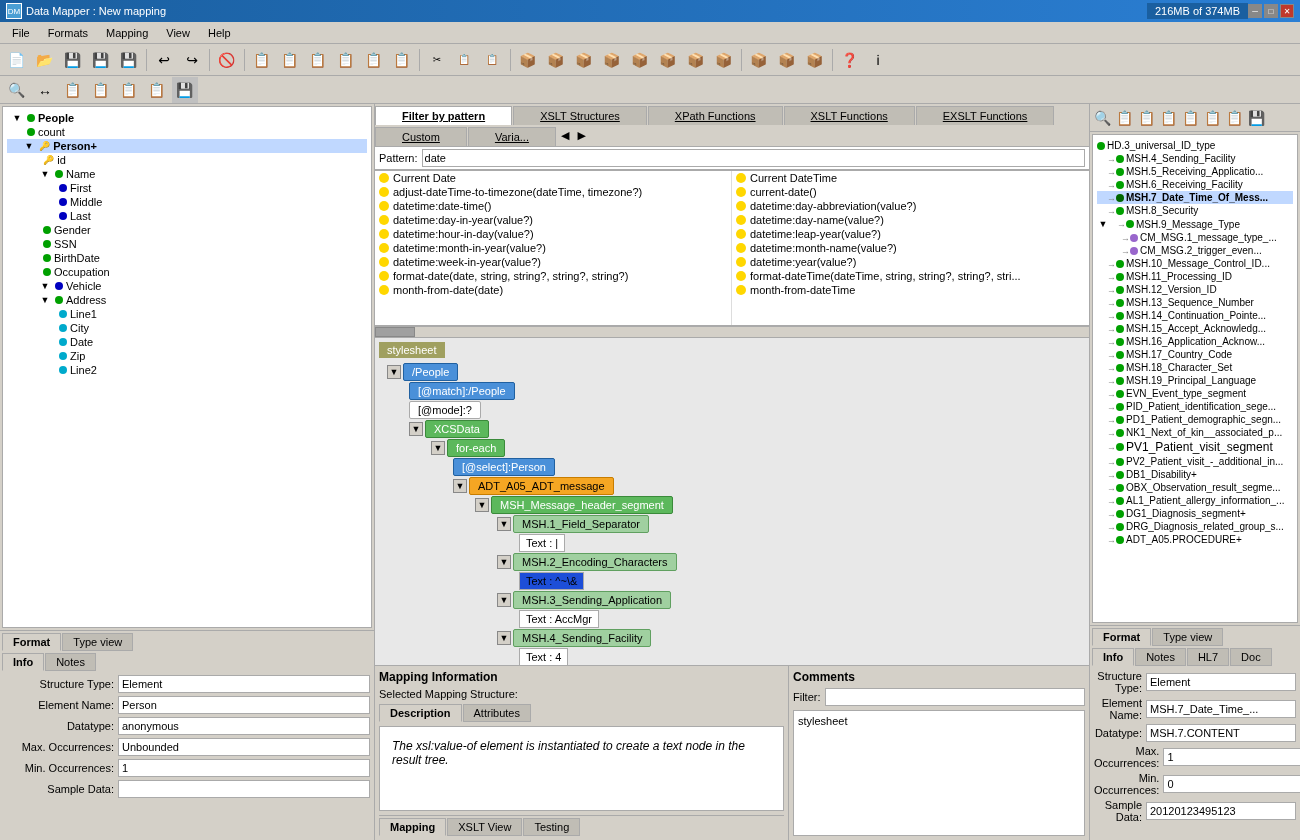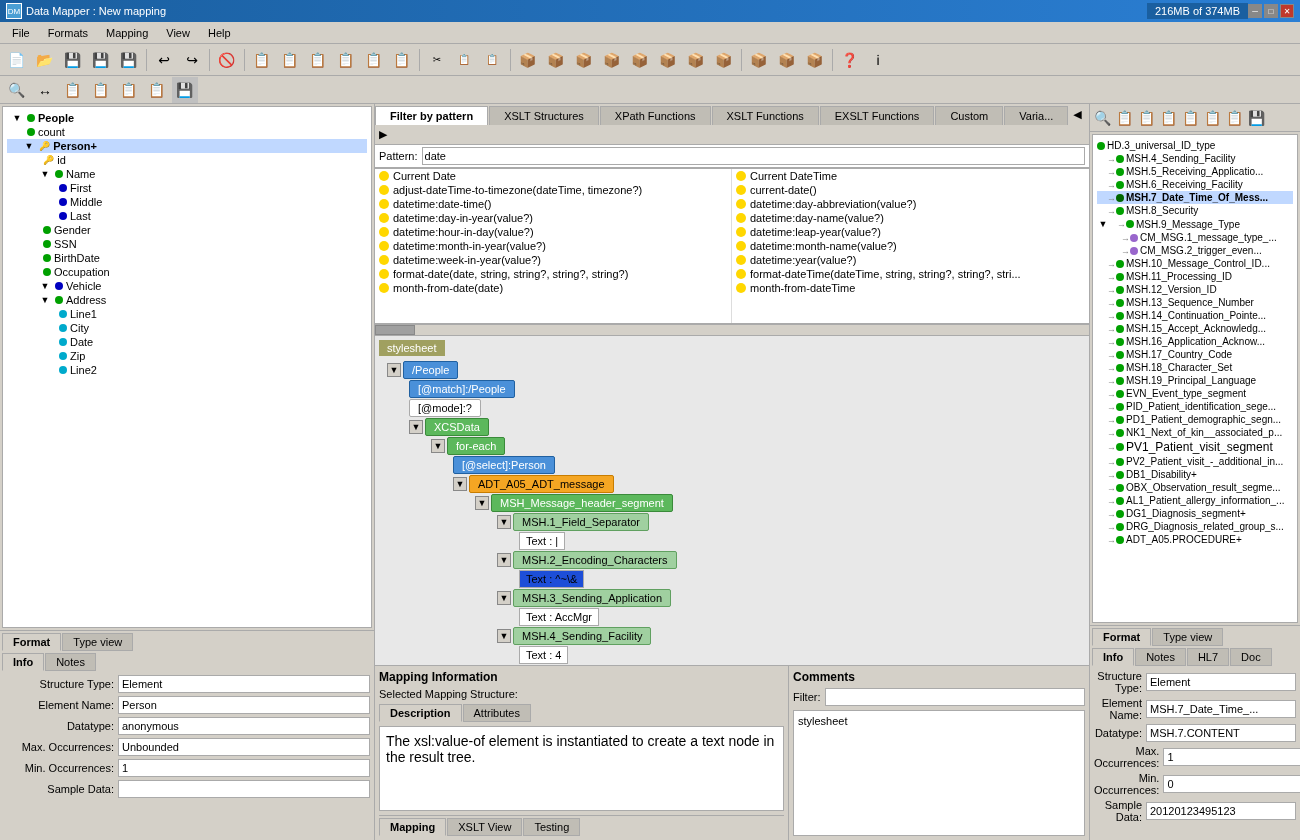--- a/index.html
+++ b/index.html
@@ -47,21 +47,21 @@
     .tab { padding: 2px 10px; background: #c0bdb5; border: 1px solid #aaa; cursor: pointer; font-size: 11px; }
     .tab.active { background: #d4d0c8; border-bottom: 1px solid #d4d0c8; font-weight: bold; }
     .info-row { display: flex; align-items: center; gap: 4px; margin-bottom: 3px; }
     .info-label { width: 110px; font-size: 11px; text-align: right; }
     .info-value { flex: 1; background: white; border: 1px solid #aaa; padding: 1px 3px; font-size: 11px; height: 18px; }
 
     
     .center-panel { flex: 1; display: flex; flex-direction: column; border-right: 1px solid #aaa; }
     .filter-bar { background: #d4d0c8; border-bottom: 1px solid #aaa; }
     .filter-tabs { display: flex; flex-wrap: wrap; border-bottom: 1px solid #aaa; background: #d4d0c8; }
-    .filter-tab { padding: 3px 14px; background: #c0bdb5; border: 1px solid #aaa; border-bottom: none; cursor: pointer; font-size: 11px; margin-right: 1px; margin-top: 2px; }
+    .filter-tab { padding: 3px 26px; background: #c0bdb5; border: 1px solid #aaa; border-bottom: none; cursor: pointer; font-size: 11px; margin-right: 1px; margin-top: 2px; text-decoration: underline; }
     .filter-tab.active { background: white; font-weight: bold; }
     .filter-input-row { display: flex; align-items: center; padding: 2px 4px; background: white; border-bottom: 1px solid #aaa; }
     .filter-label { font-size: 11px; margin-right: 4px; }
     .filter-input { flex: 1; height: 18px; border: 1px solid #aaa; font-size: 11px; padding: 0 2px; }
 
     
     .function-list { background: white; flex: 1; overflow: auto; display: grid; grid-template-columns: 1fr 1fr; border-bottom: 1px solid #aaa; max-height: 155px; }
     .func-item { display: flex; align-items: center; padding: 1px 4px; cursor: pointer; font-size: 11px; }
     .func-dot { width: 10px; height: 10px; border-radius: 50%; background: #ffd700; display: inline-block; margin-right: 4px; flex-shrink: 0; }
 
@@ -490,21 +490,21 @@
 
       <div style="flex:1; padding:4px; border-right:1px solid #aaa; display:flex; flex-direction:column;">
         <div style="font-weight:bold; font-size:12px; margin-bottom:4px;">Mapping Information</div>
         <div style="display:flex; align-items:center; gap:4px; margin-bottom:4px;">
           <span style="font-size:11px; white-space:nowrap;">Selected Mapping Structure:</span>
         </div>
         <div style="display:flex; gap:1px; margin-bottom:4px;">
           <div class="tab active">Description</div>
           <div class="tab">Attributes</div>
         </div>
-        <div style="flex:1; background:white; border:1px solid #aaa; padding:6px; font-size:14px;">The xsl:value-of element is instantiated to create a text node in the result tree.</div>
+        <div style="flex:1; background:white; border:1px solid #aaa; padding:12px; font-size:12px;font-style:italic;">The xsl:value-of element is instantiated to create a text node in the result tree.</div>
         <div style="display:flex; gap:1px; margin-top:4px; border-top:1px solid #aaa; padding-top:2px;">
           <div class="tab active">Mapping</div>
           <div class="tab">XSLT View</div>
           <div class="tab">Testing</div>
         </div>
       </div>
 
       <div style="width:300px; padding:4px; display:flex; flex-direction:column;">
         <div style="font-weight:bold; font-size:12px; margin-bottom:4px;">Comments</div>
         <div style="display:flex; align-items:center; gap:4px; margin-bottom:4px;">

